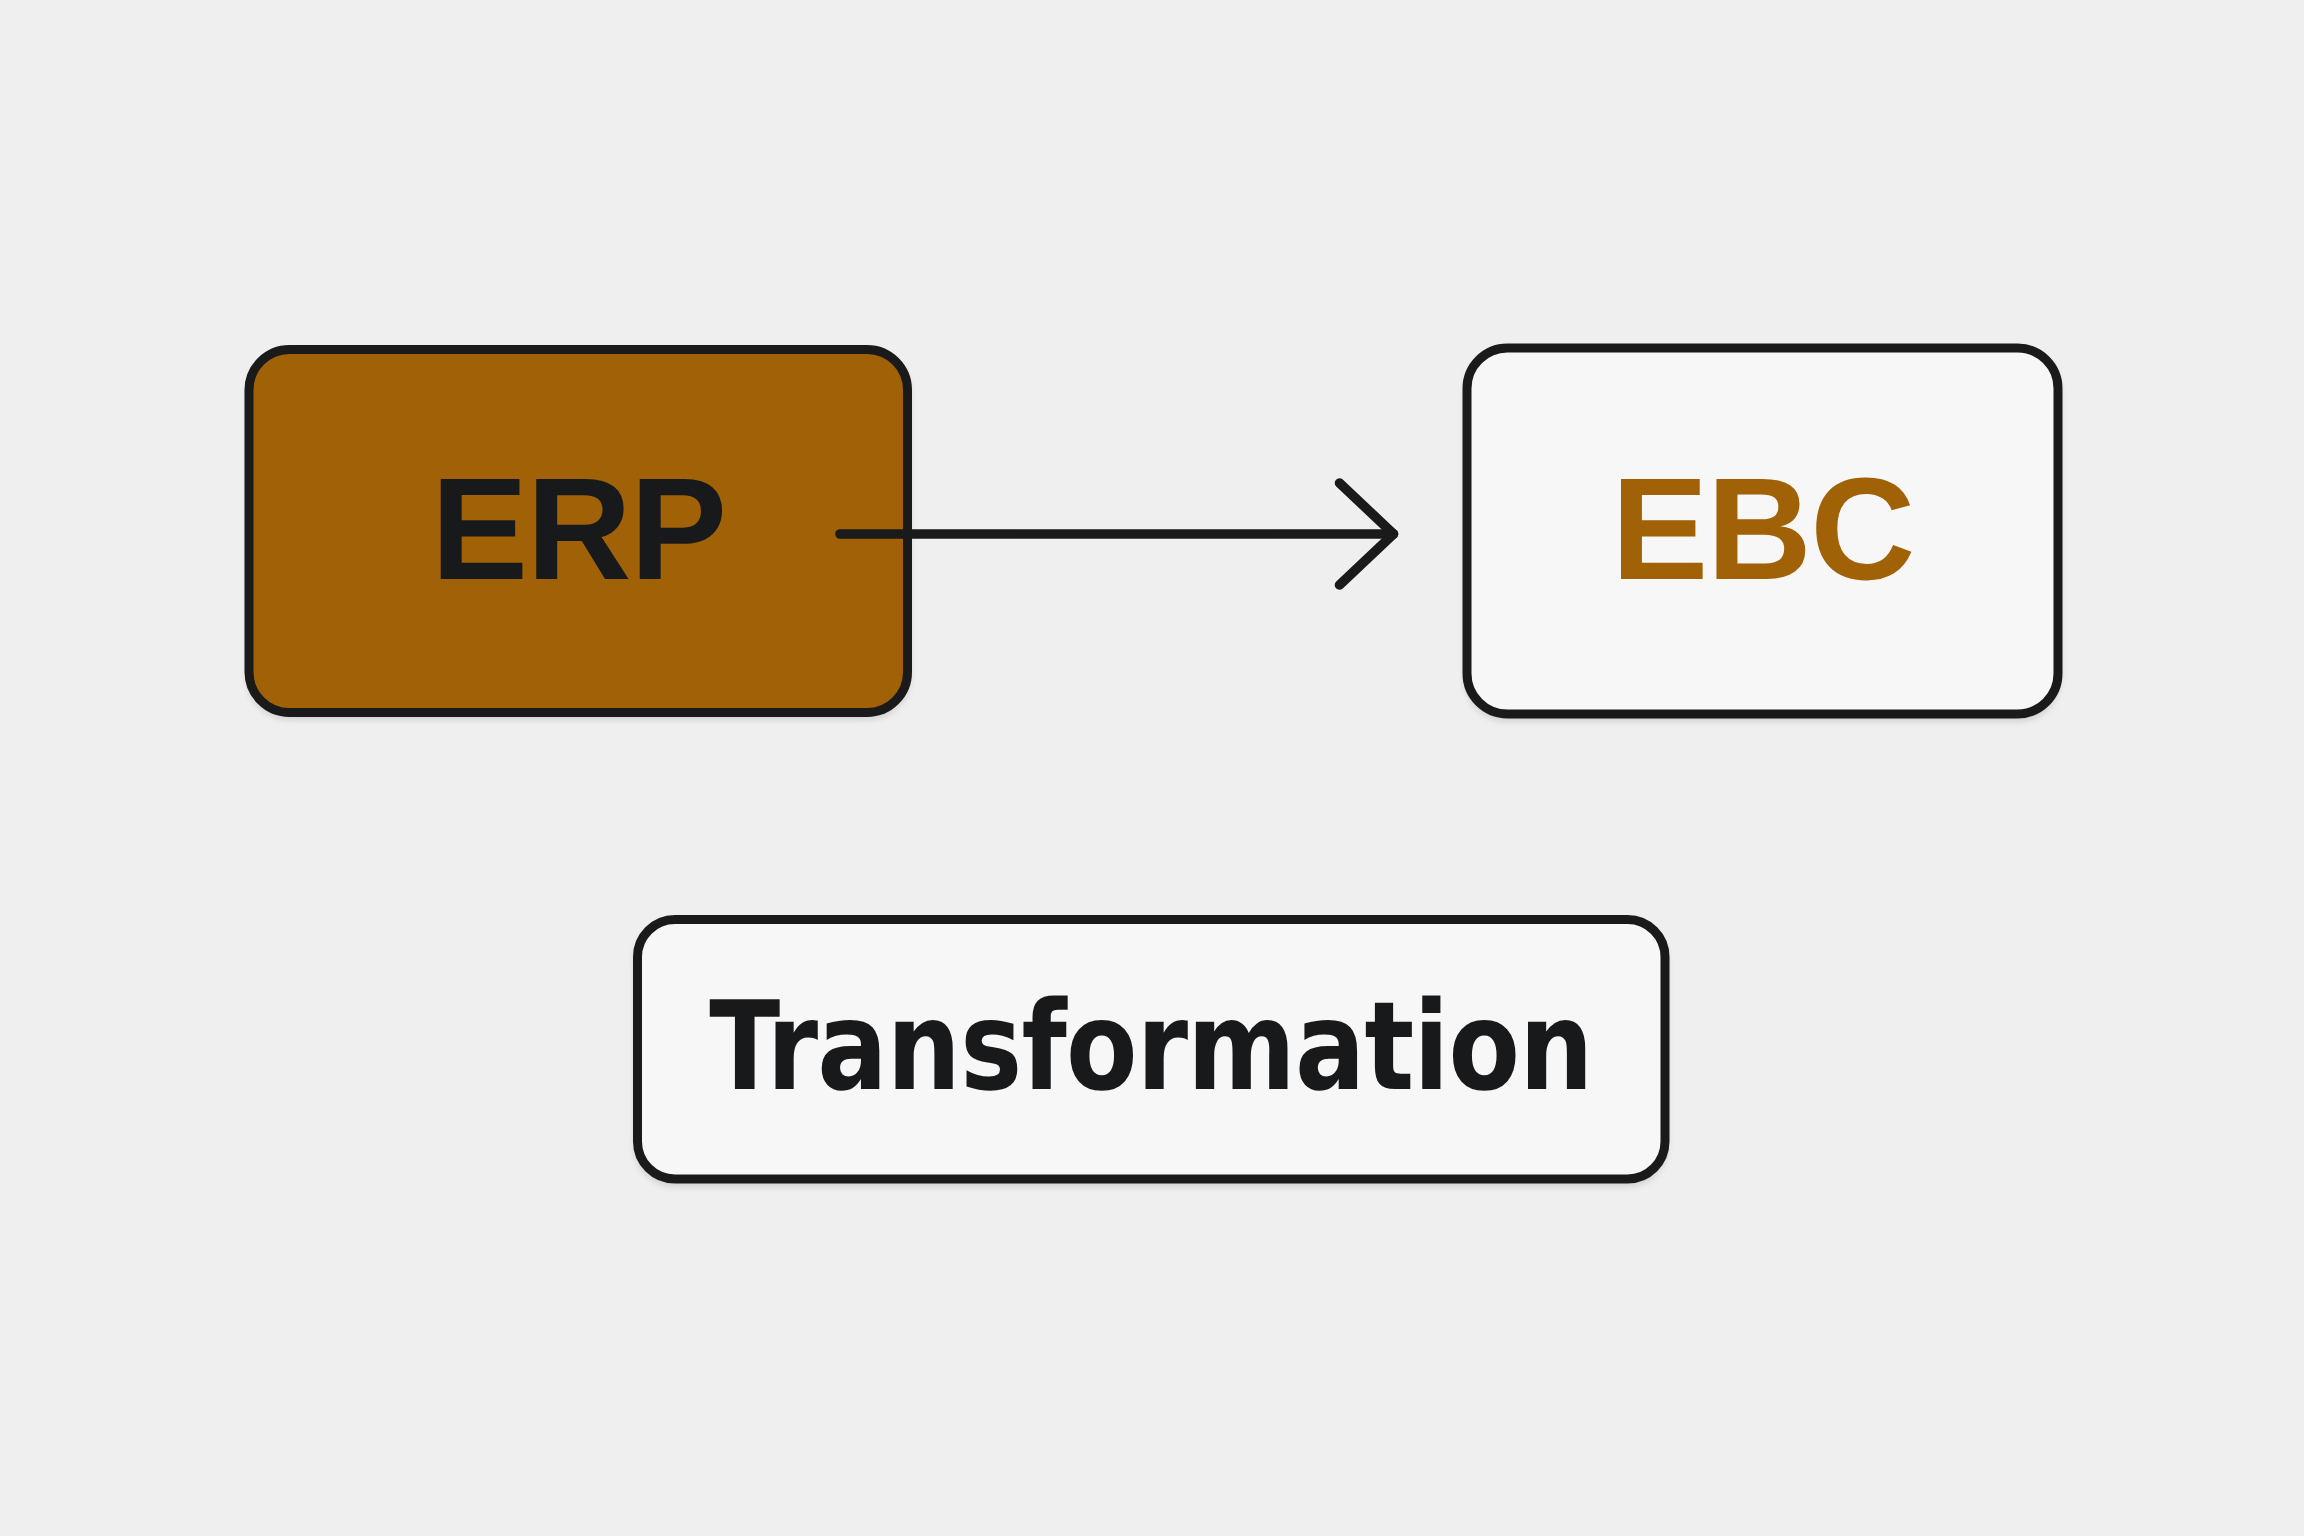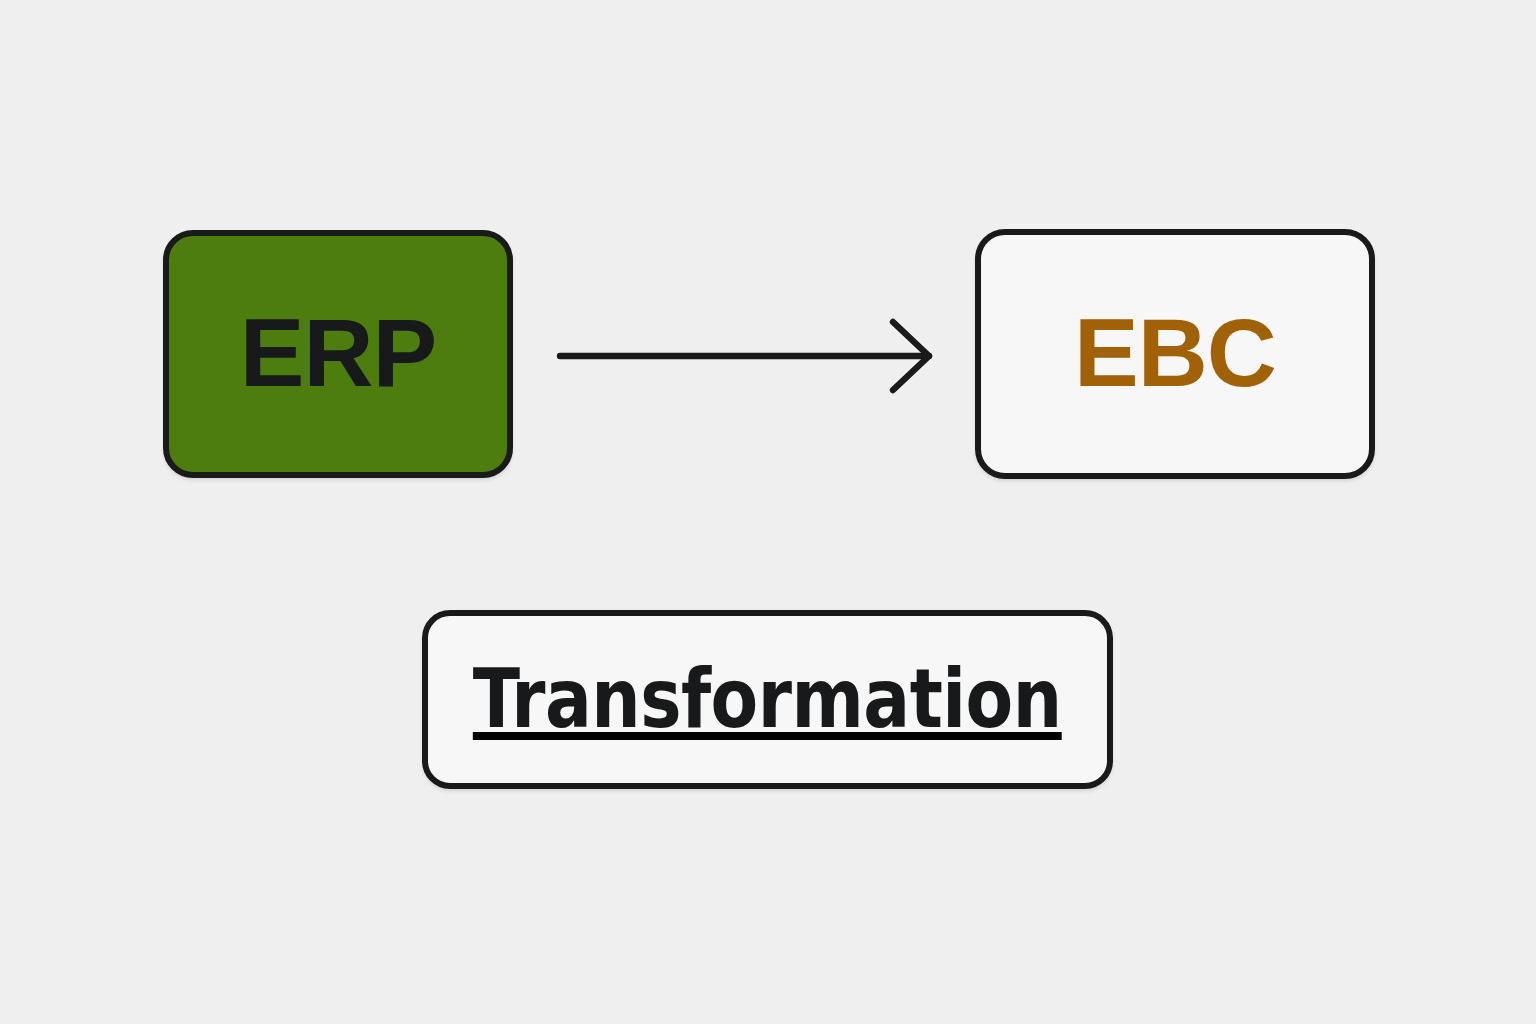--- a/index.html
+++ b/index.html
@@ -101,29 +101,29 @@
     fill: none;
     stroke-linecap: round;
     stroke-linejoin: round;
   }
 </style>
 </head>
 <body style="background: rgb(239, 239, 239);">
 
 <div id="diagram-canvas">
 
-  <div class="node" id="node-erp" style="left: 163px; top: 230px; width: 350px; height: 248px; border-color: rgb(26, 26, 26); background: #4d7c0f;">
+  <div class="node" id="node-erp" style="left: 163px; top: 230px; width: 445px; height: 248px; border-color: rgb(26, 26, 26); background: #a16207;">
     <span class="node-label" style="color: rgb(24, 25, 26);">ERP</span>
   </div>
 
   <div class="node" id="node-ebc" style="left: 975px; top: 229px; width: 400px; height: 250px; border-color: rgb(26, 26, 26); background: rgb(247, 247, 247);">
     <span class="node-label" style="color: #a16207;">EBC</span>
   </div>
 
-  <div class="node" id="node-transformation" style="left: 422px; top: 610px; width: 691px; height: 179px; border-color: rgb(26, 26, 26); background: rgb(247, 247, 247); text-decoration: underline;">
+  <div class="node" id="node-transformation" style="left: 422px; top: 610px; width: 691px; height: 179px; border-color: rgb(26, 26, 26); background: rgb(247, 247, 247);">
     <span class="node-label" style="color: rgb(24, 25, 26);">Transformation</span>
   </div>
 
   <svg id="connector-layer" viewBox="0 0 1536 1024">
     <g>
       <path class="edge-stroke" d="M 560 356 L 929 356" stroke="#1a1a1a"></path>
       <path class="edge-stroke" d="M 893 322 L 929 356 L 893 390" stroke="#1a1a1a"></path>
     </g>
   </svg>
 

